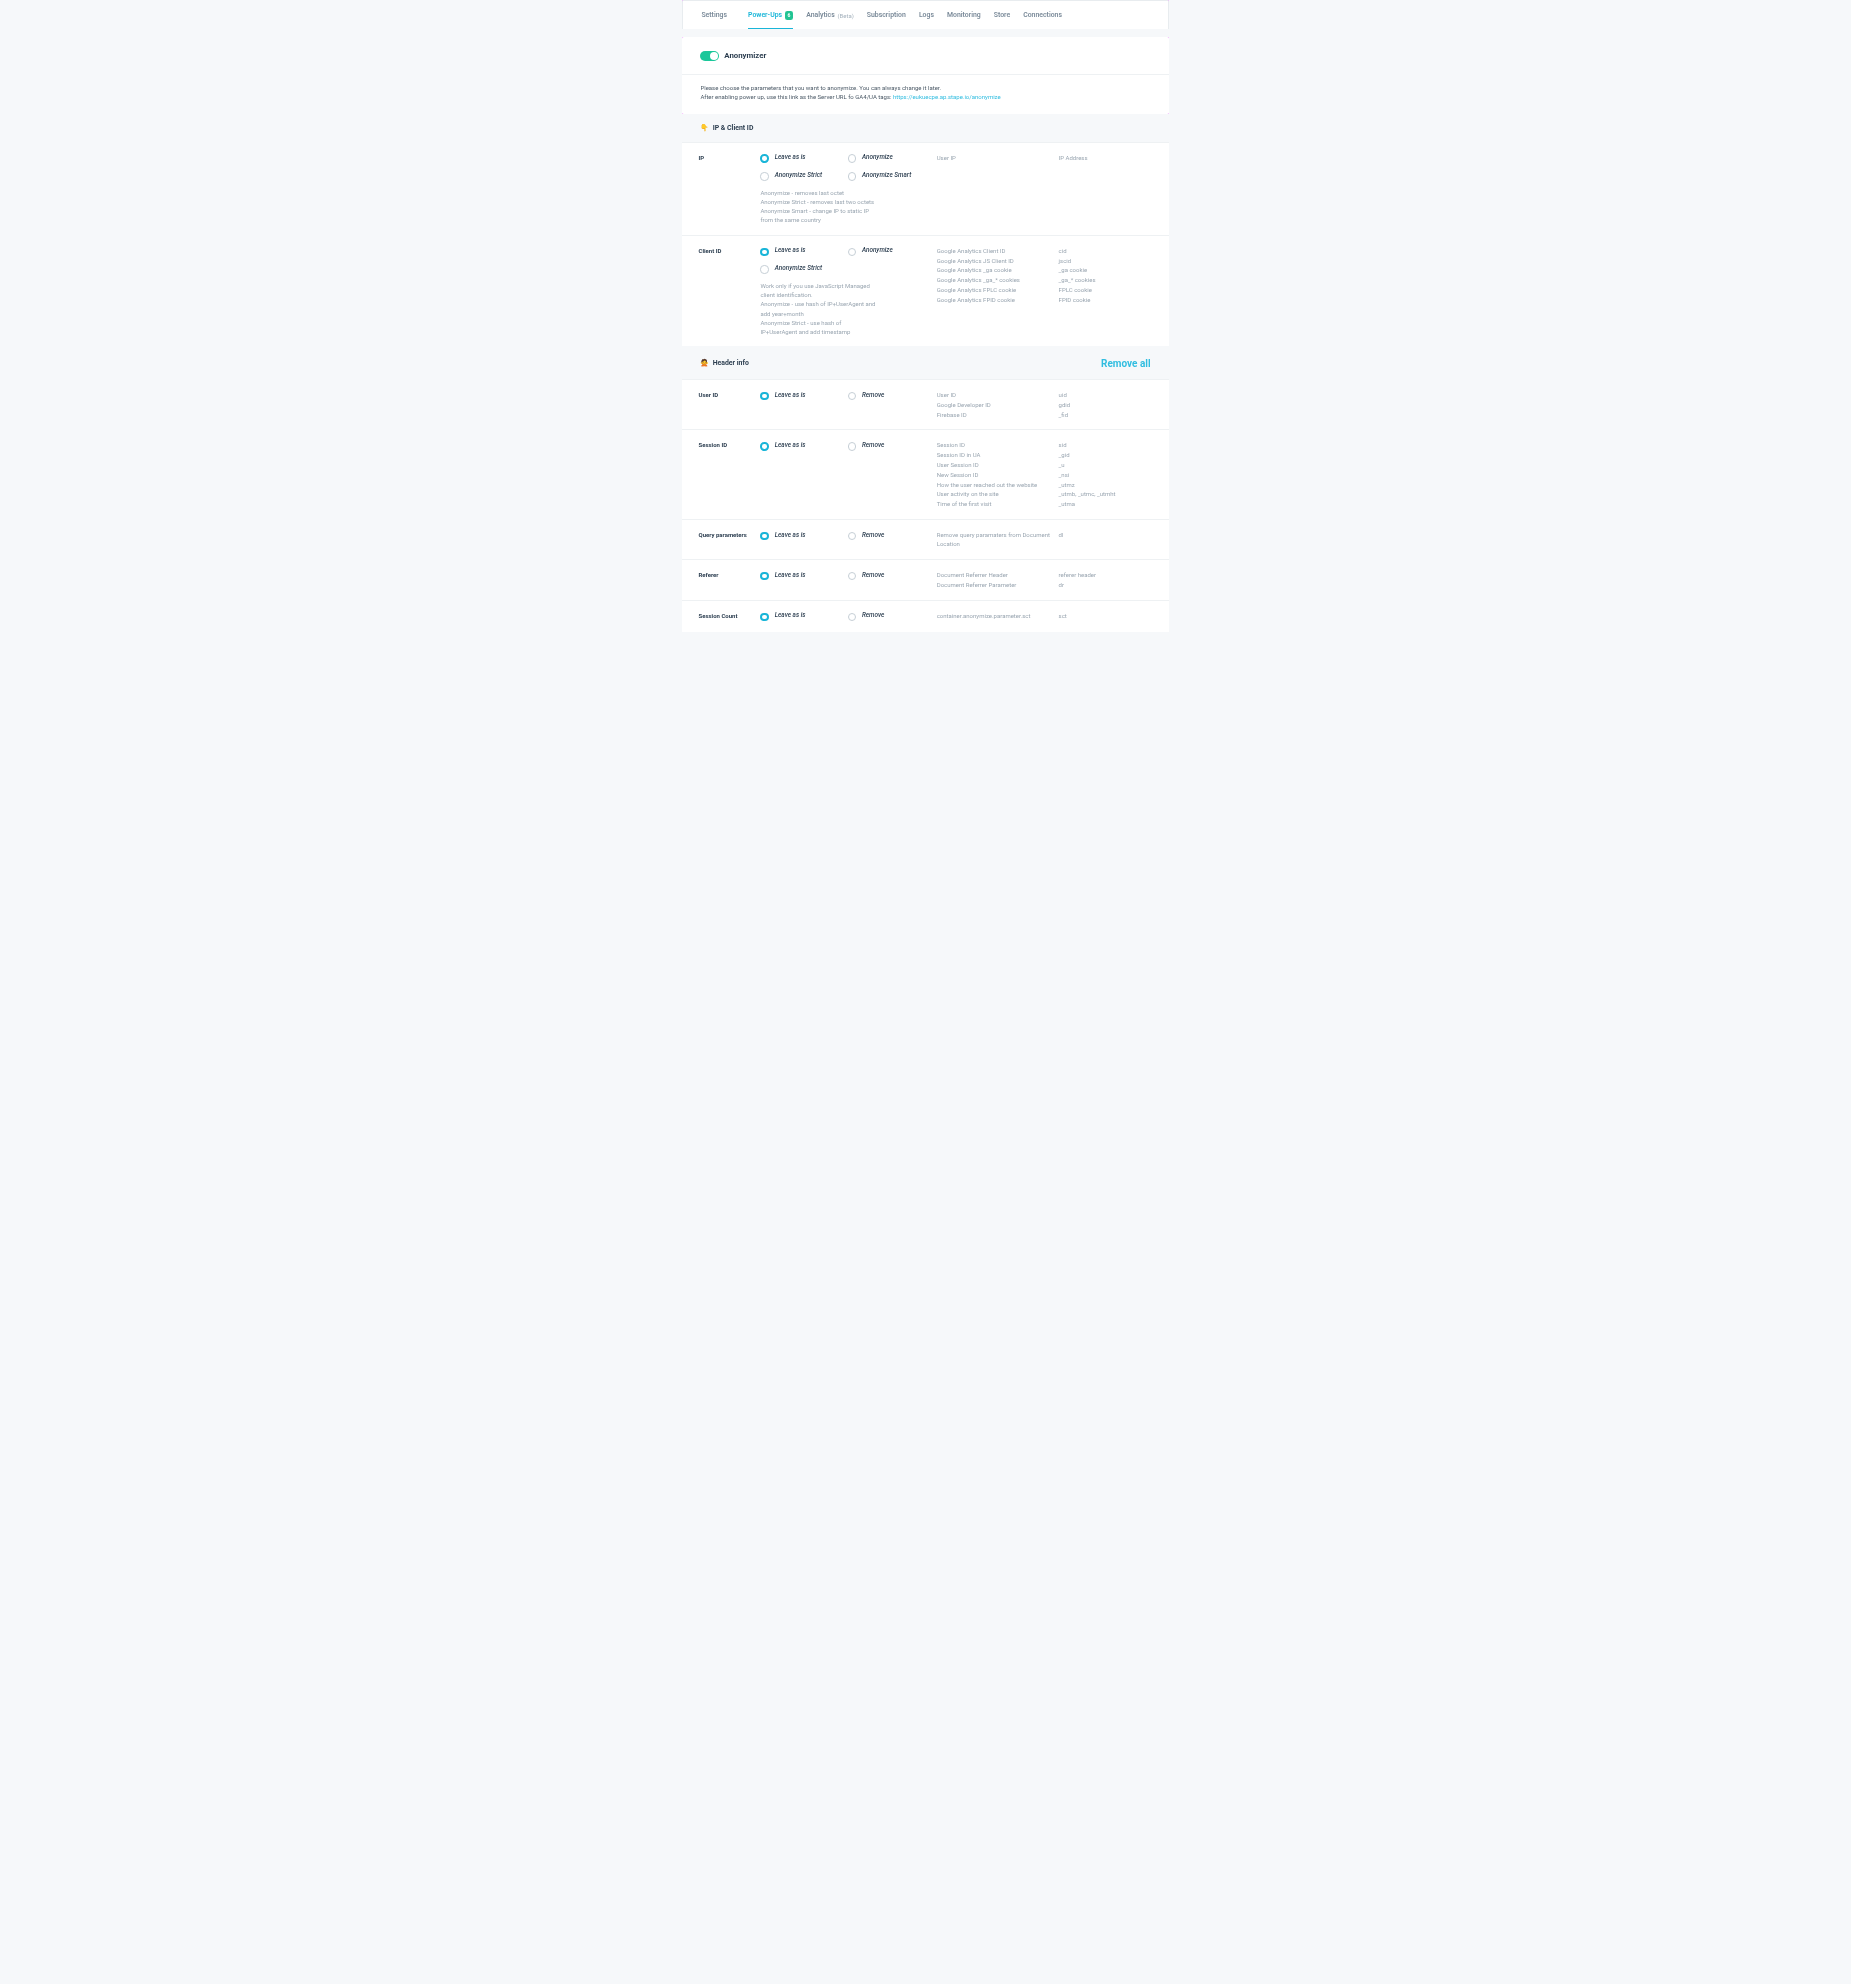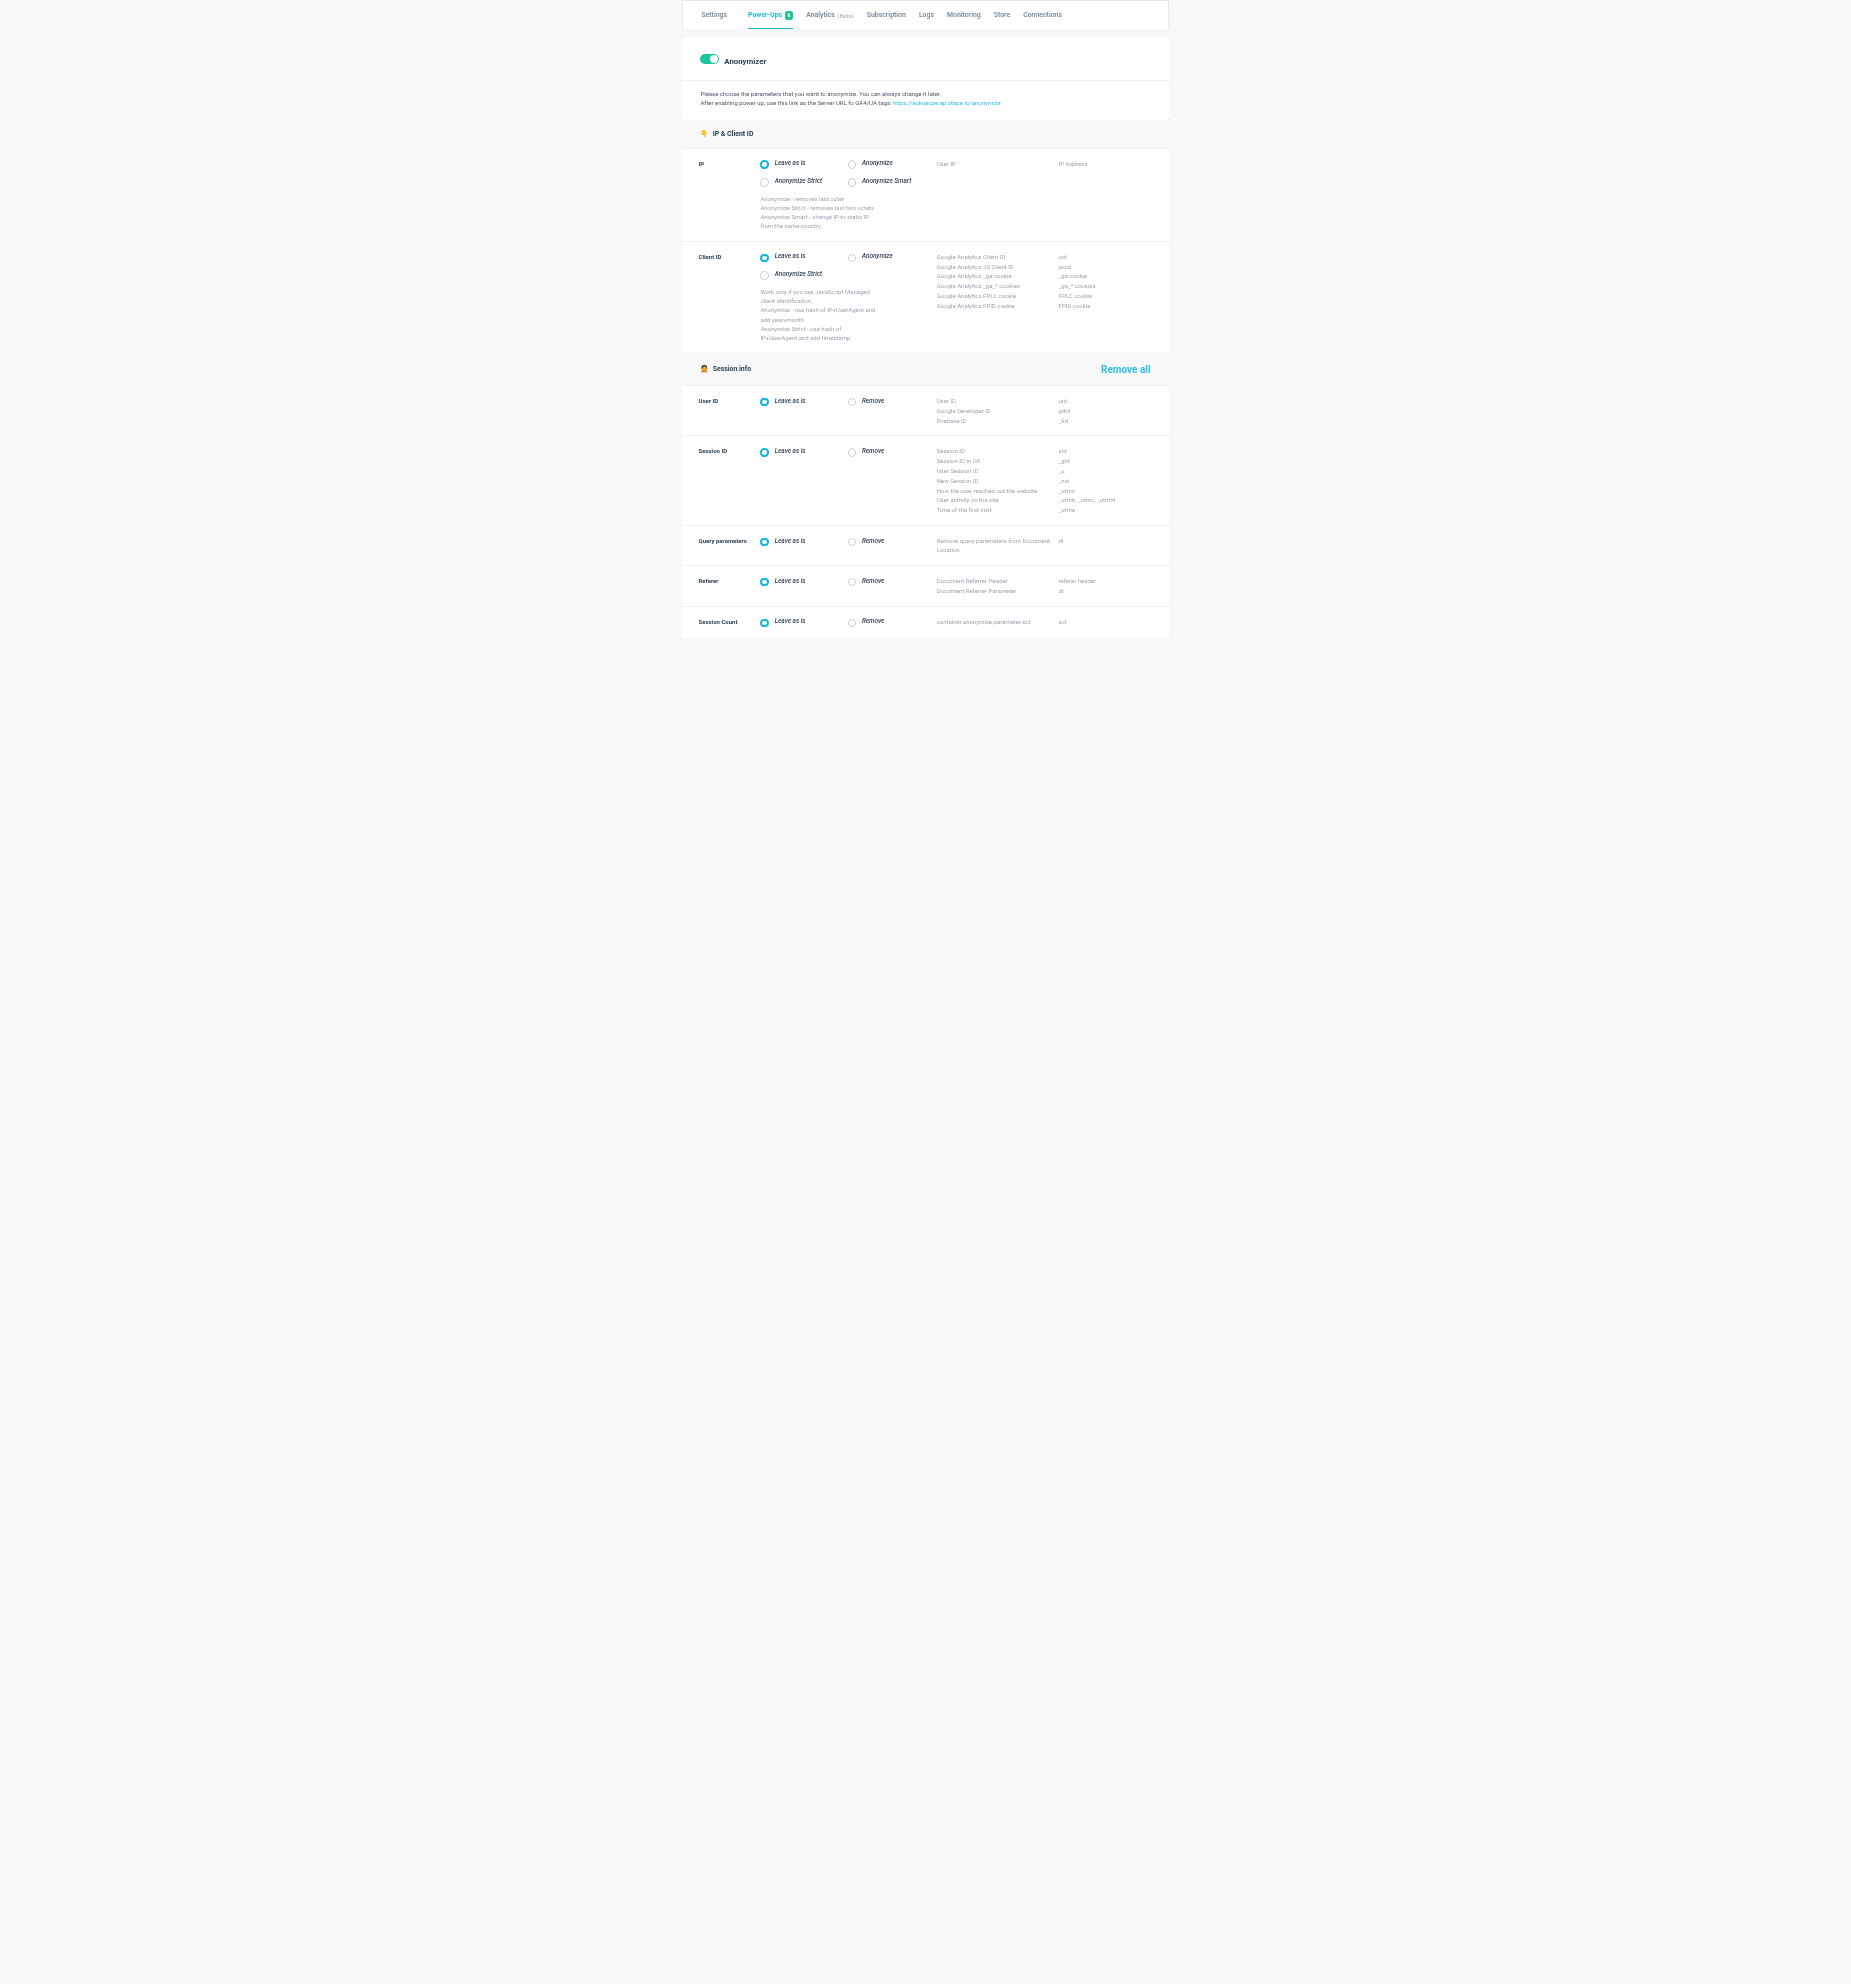--- a/index.html
+++ b/index.html
@@ -73,21 +73,20 @@
     height: 8.3px;
     background: #fff;
     border-radius: 50%;
     top: 0.9px;
     right: 0.9px;
   }
   .card-title {
     font-size: 7.8px;
     font-weight: 700;
     color: #2c3e50;
-    margin-top: 6px;
   }
   .divider { height: 0.5px; background: #eef1f3; margin: 7.4px 0 0; }
   .card-body {
     padding: 8.3px 18.4px 13px;
     font-size: 6px;
     color: #4c5a67;
   }
   .card-body a { color: #31bde0; text-decoration: none; }
   .section-header {
     background: #f6f8fa;
@@ -288,21 +287,21 @@
         <div>_ga cookie</div>
       <div>_ga_* cookies</div>
         <div>FPLC cookie</div>
         <div>FPID cookie</div>
     </div>
   </div>
 
   <div class="section-header">
     <div class="left">
       <span class="emoji">🙅</span>
-      <span>Session info</span>
+      <span>Header info</span>
     </div>
     <span class="remove-all">Remove all</span>
   </div>
 
   <div class="row">
     <div class="row-title">User ID</div>
     <div class="radio-group">
       <div class="radio-row">
         <label class="radio checked">
           <span class="radio-dot"></span>

